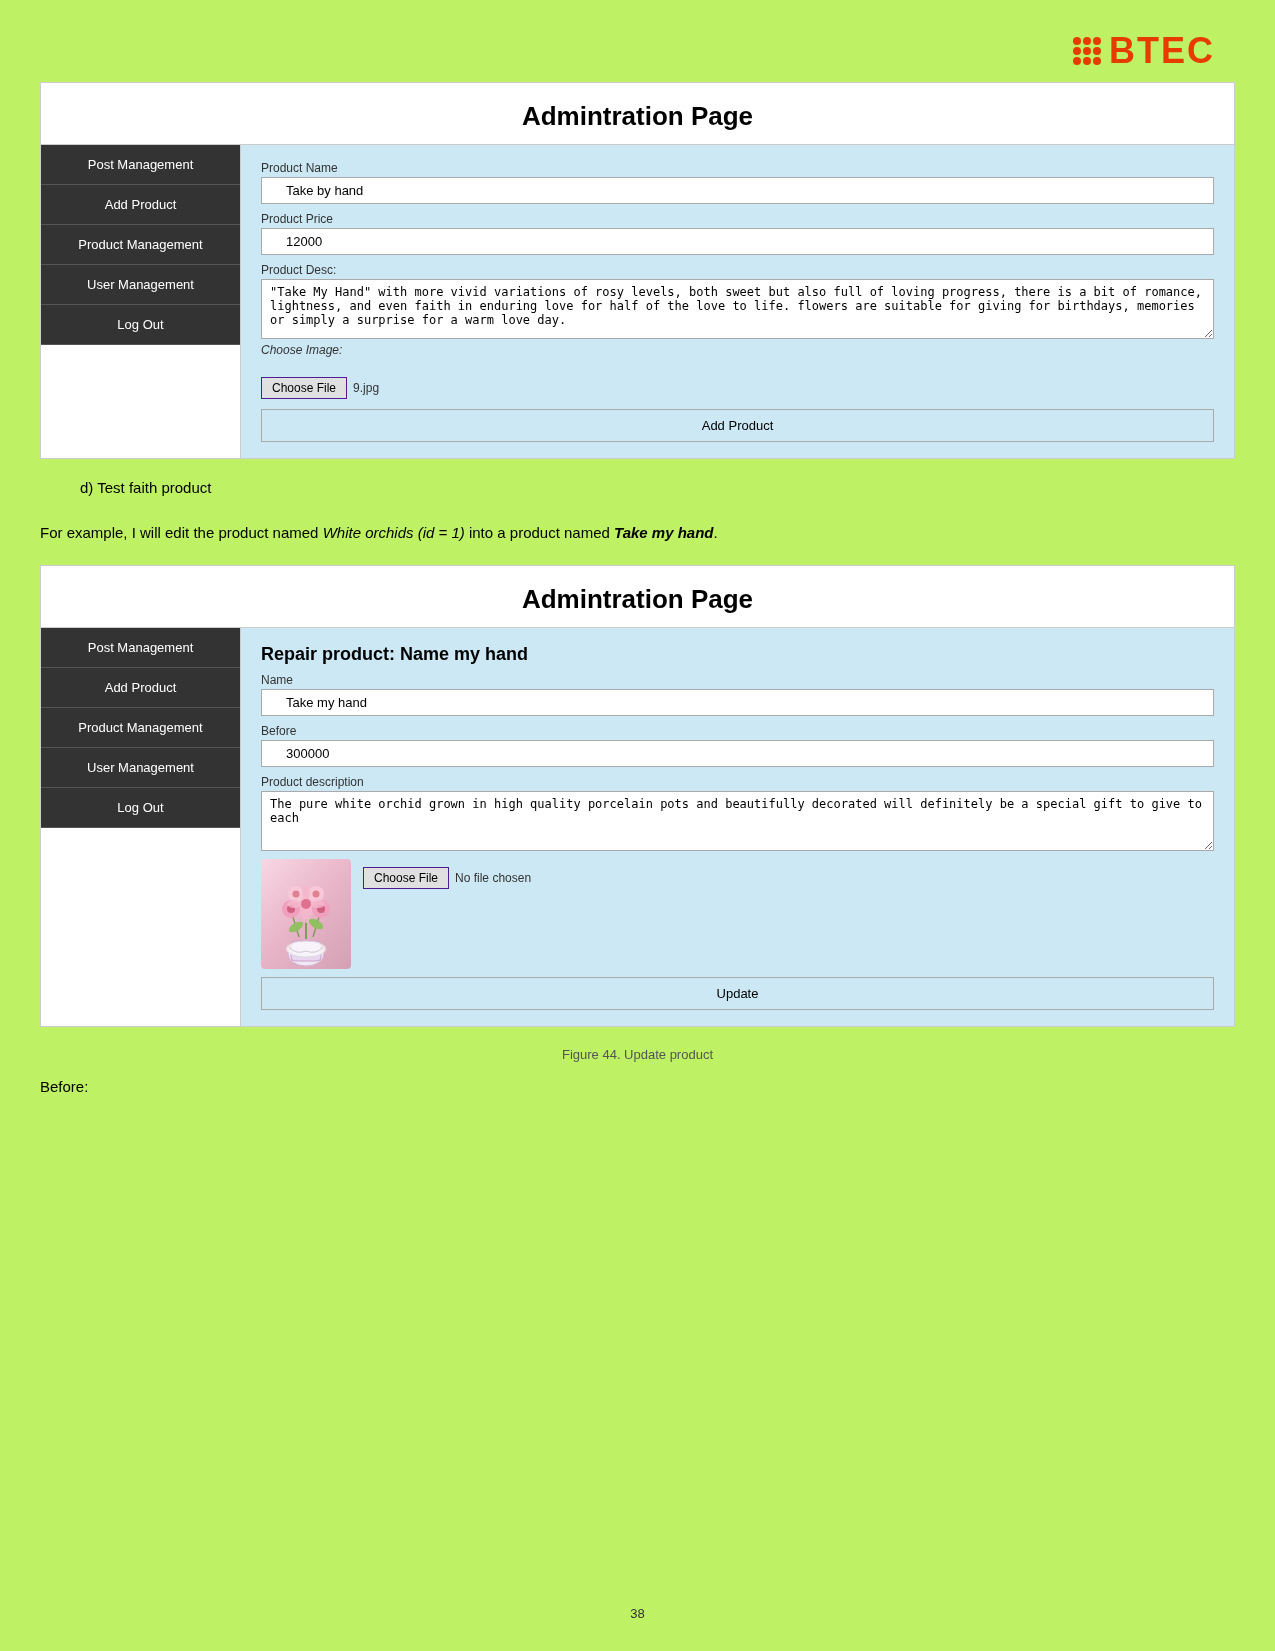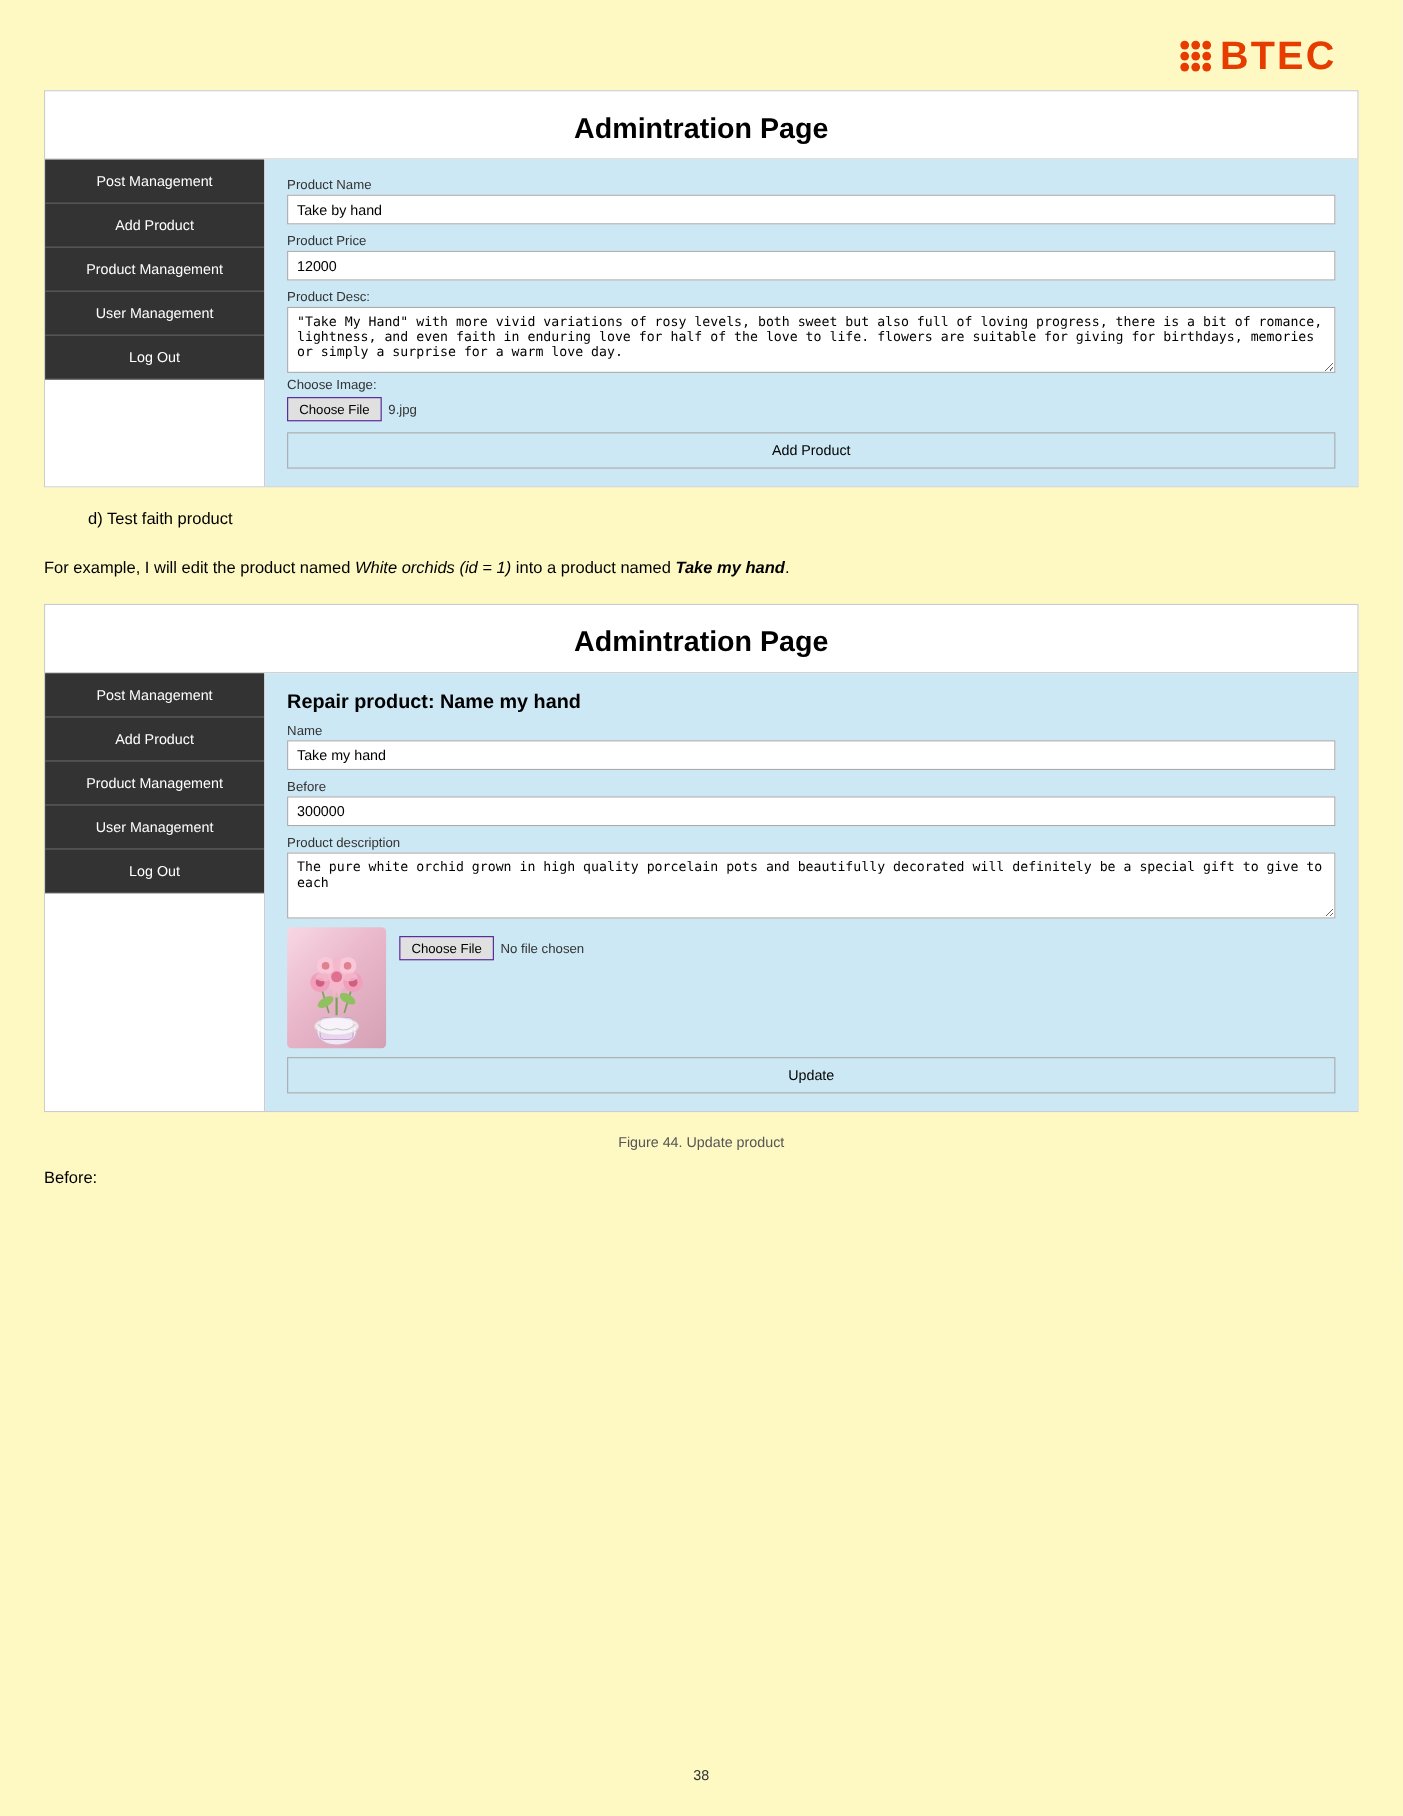--- a/index.html
+++ b/index.html
@@ -5,21 +5,21 @@
     * { margin: 0; padding: 0; box-sizing: border-box; }
     body {
       font-family: Arial, sans-serif;
       background: #f5f5f5;
       width: 1275px;
       min-height: 1651px;
       position: relative;
     }
 
     .page-wrapper {
-      background: #fef9c3;
+      background: #bef264;
       width: 1275px;
       min-height: 1651px;
       padding: 20px 40px 40px 40px;
     }
 
     
     .logo-area {
       display: flex;
       justify-content: flex-end;
       padding: 10px 20px 10px 0;
@@ -96,21 +96,21 @@
       margin-bottom: 2px;
       margin-top: 8px;
       display: block;
     }
     .form-label:first-child {
       margin-top: 0;
     }
 
     .form-input {
       width: 100%;
-      padding: 5px 8px;
+      padding: 5px 24px;
       border: 1px solid #aaa;
       background: white;
       font-size: 13px;
       display: block;
       margin-bottom: 4px;
     }
 
     .form-textarea {
       width: 100%;
       padding: 5px 8px;
@@ -119,22 +119,23 @@
       font-size: 12px;
       height: 60px;
       resize: vertical;
       display: block;
       margin-bottom: 4px;
     }
 
     .choose-image-label {
       font-size: 12px;
       color: #333;
-      margin-bottom: 4px;
-      display: block;
+      margin-bottom: 20px;
+      display: block;
+      font-style: italic;
     }
 
     .file-input-row {
       display: flex;
       align-items: center;
       gap: 6px;
       margin-bottom: 10px;
     }
 
     .choose-file-btn {

